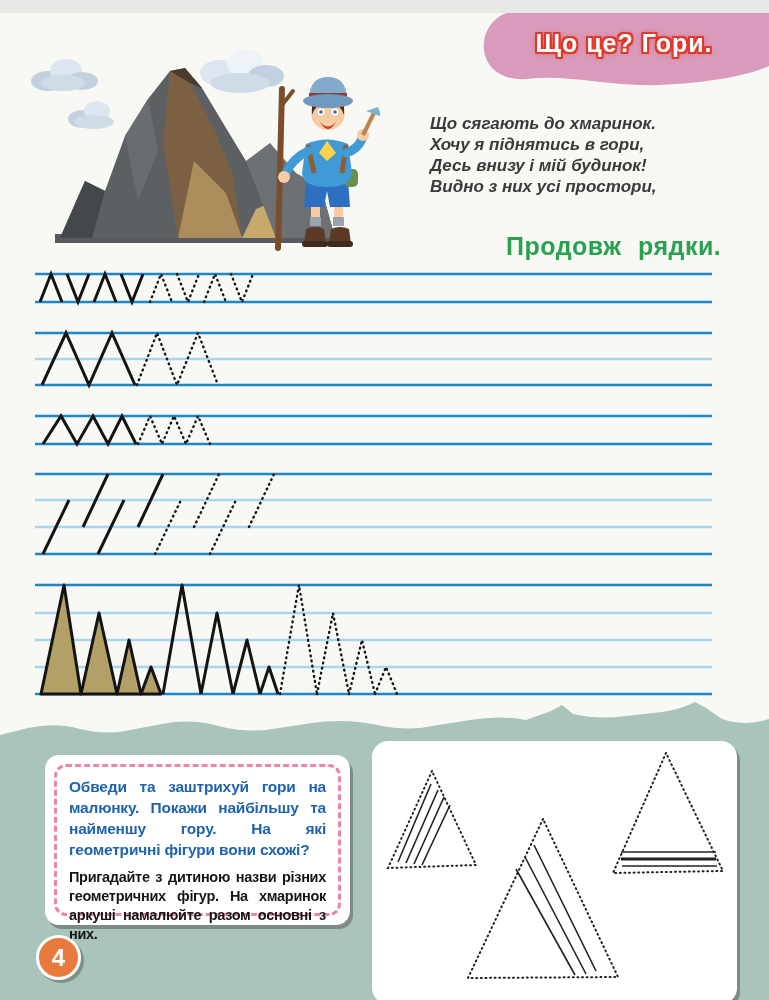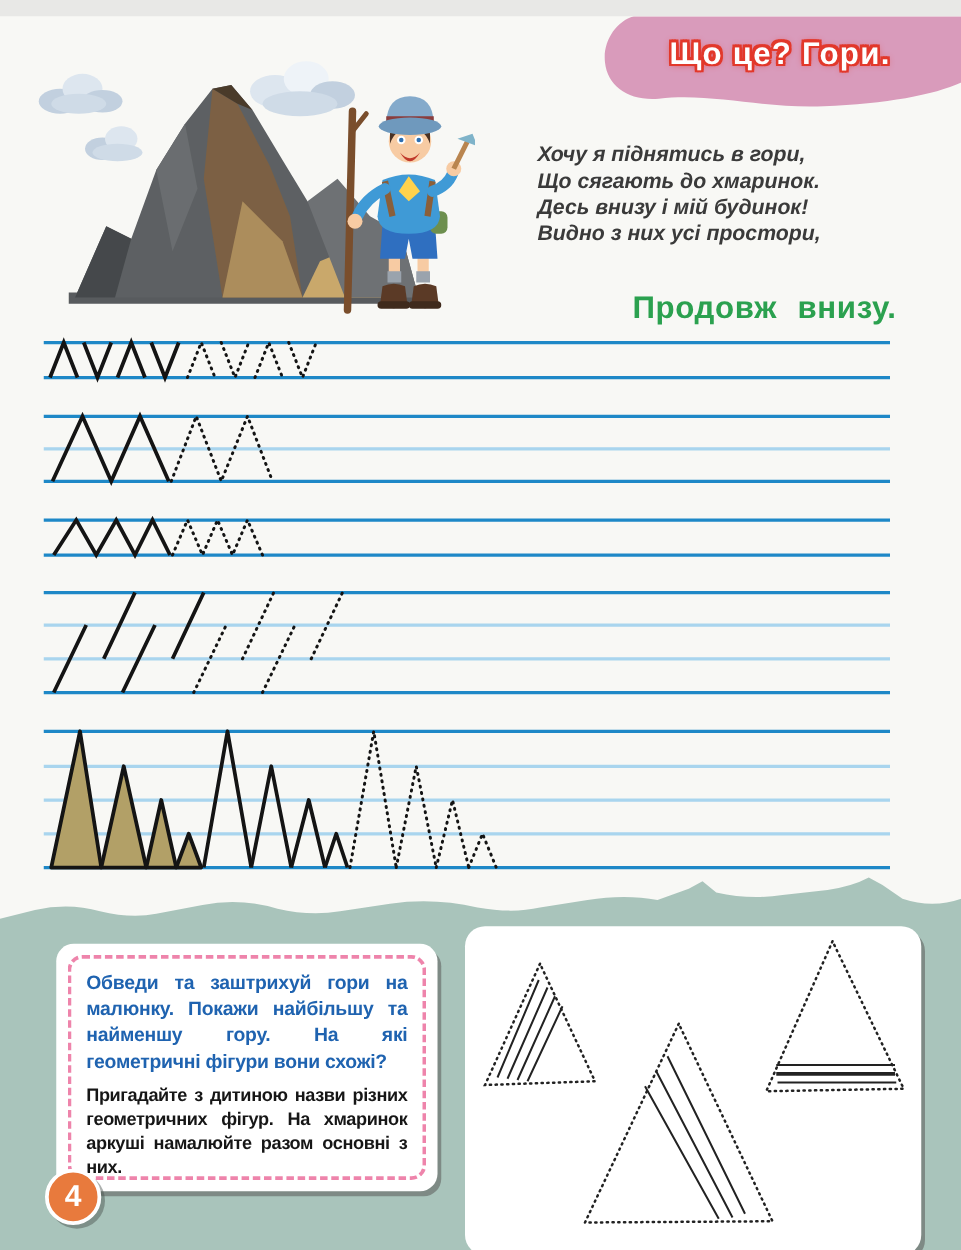--- a/index.html
+++ b/index.html
@@ -26,21 +26,21 @@
   .heading {
     position:absolute; left:506px; top:219px;
     font-size:25px; font-weight:bold; color:#2ba14f; letter-spacing:0.5px; word-spacing:9px;
   }
   
   .illus { position:absolute; left:30px; top:28px; }
   .practice { position:absolute; left:0; top:0; pointer-events:none; }
   .torn { position:absolute; left:0; top:688px; }
   
   .task-box {
-    position:absolute; left:45px; top:742px; width:305px; height:198px;
+    position:absolute; left:45px; top:742px; width:305px; height:170px;
     background:#ffffff; border-radius:14px; box-shadow:3px 4px 0 #7e8a85;
   }
   .task-inner {
     position:absolute; inset:9px; border:3px dashed #ee84ab; border-radius:12px;
     padding:9px 12px 8px 12px;
   }
   .task-question {
     color:#1f63b0; font-size:15.5px; line-height:21px; font-weight:600;
     text-align:justify; letter-spacing:-0.2px;
   }
@@ -143,27 +143,27 @@
         <circle cx="305" cy="71" r="1.8" fill="#2d6fb2"></circle>
       <path d="M290,81 Q298,90 306,81 Q302,88 298,88 Q294,88 290,81 Z" fill="#c0392b"></path>
 
       <path d="M279,57 Q280,36 298,36 Q316,36 317,57 Z" fill="#84aacb"></path>
       <rect x="279" y="52" width="38" height="6" fill="#8a3d3d"></rect>
       <ellipse cx="298" cy="60" rx="25" ry="7" fill="#6f99bd"></ellipse>
     </g>
   </svg>
 
   <div class="poem">
+    <span style="display:block">Що сягають до хмаринок.</span>
     <span style="display:block">Хочу я піднятись в гори,</span>
-    <span style="display:block">Що сягають до хмаринок.</span>
     <span style="display:block">Десь внизу і мій будинок!</span>
     <span style="display:block">Видно з них усі простори,</span>
   </div>
 
-  <div class="heading">Продовж внизу.</div>
+  <div class="heading">Продовж рядки.</div>
 
   <svg class="practice" width="769" height="700" viewBox="0 0 769 700">
 
     <g stroke-width="2.6">
       <line x1="35" y1="261" x2="712" y2="261" stroke="#1e88c7"></line>
       <line x1="35" y1="289" x2="712" y2="289" stroke="#1e88c7"></line>
       <line x1="35" y1="320" x2="712" y2="320" stroke="#1e88c7"></line>
       <line x1="35" y1="346" x2="712" y2="346" stroke="#a9d5ee"></line>
       <line x1="35" y1="372" x2="712" y2="372" stroke="#1e88c7"></line>
       <line x1="35" y1="403" x2="712" y2="403" stroke="#1e88c7"></line>

